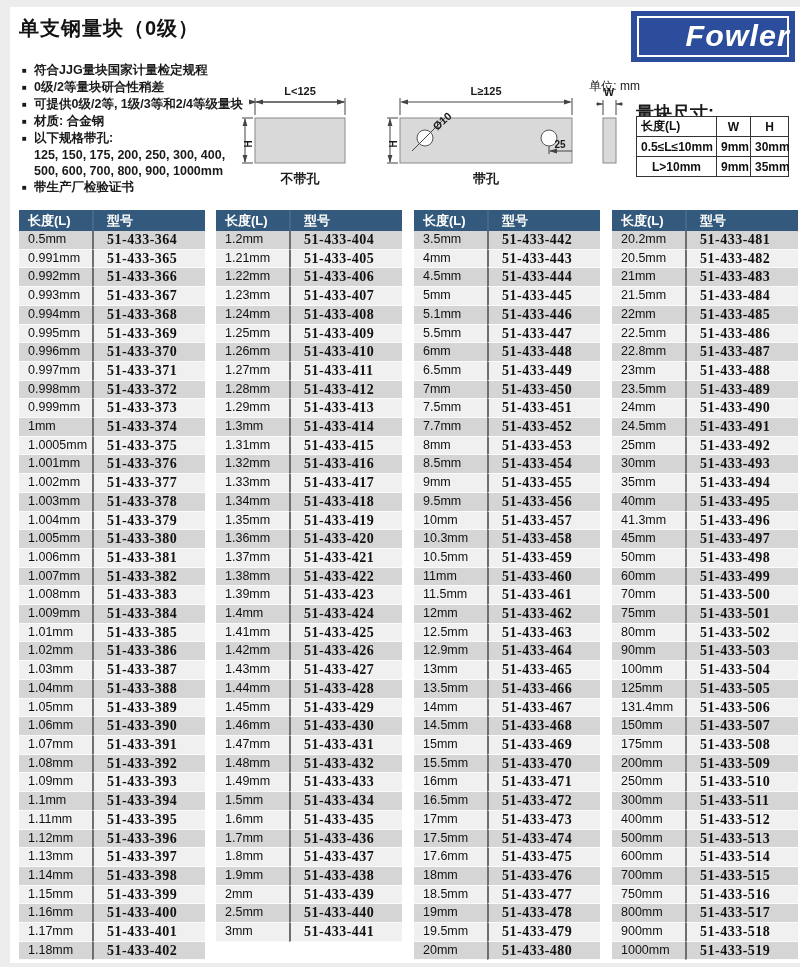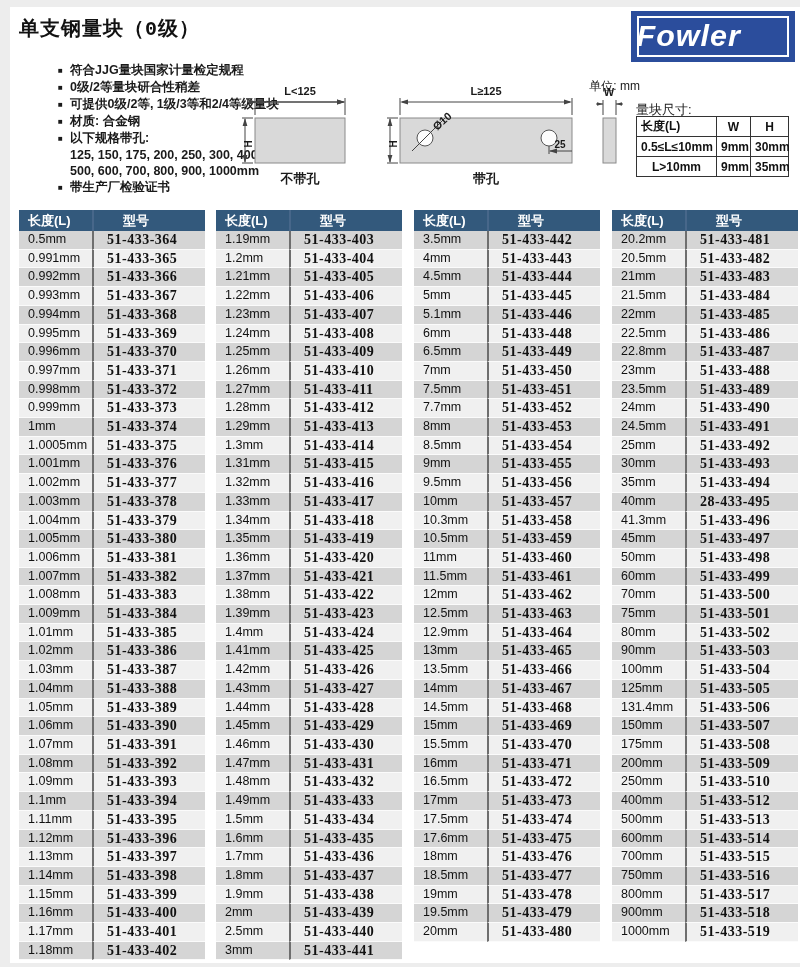--- a/index.html
+++ b/index.html
@@ -6,55 +6,55 @@
   body{
     width:800px;height:967px;position:relative;background:#ffffff;
     font-family:"Liberation Sans", sans-serif;color:#1a1a1a;overflow:hidden;
   }
   .edge-top{position:absolute;left:0;top:0;width:800px;height:7px;background:#ededed;}
   .edge-left{position:absolute;left:0;top:0;width:10px;height:967px;background:#ededed;}
   .edge-bottom{position:absolute;left:0;top:963px;width:800px;height:4px;background:#ededed;}
 
   .page-title{
     position:absolute;left:19px;top:15px;font-size:20px;font-weight:bold;
-    letter-spacing:1px;color:#111;font-family:Liberation Mono, monospace;
+    letter-spacing:1px;color:#111;
   }
 
   
   .logo{
     position:absolute;left:631px;top:11px;width:164px;height:51px;
     background:#2b4d9c;display:flex;align-items:center;justify-content:center;
   }
   .logo-inner{
     border:2px solid #ffffff;width:148px;height:37px;display:flex;
-    align-items:center;justify-content:flex-start;
+    align-items:center;justify-content:flex-end;
   }
   .logo-text{
     color:#ffffff;font-style:italic;font-weight:bold;font-size:29px;
     letter-spacing:1px;transform:scaleX(1.05);
   }
 
   
   .features{position:absolute;left:22px;top:62px;width:350px;list-style:none;margin:0;padding:0;}
-  .features li{font-size:12.5px;font-weight:bold;line-height:16px;color:#1a1a1a;white-space:nowrap;margin-left:36px;}
+  .features li{font-size:12.5px;font-weight:bold;line-height:16px;color:#1a1a1a;white-space:nowrap;}
   .features li .marker{display:inline-block;width:12px;font-size:8px;vertical-align:1px;}
   .features li.sub{padding-left:12px;}
 
   
   .unit-label{position:absolute;left:555px;top:78px;width:85px;text-align:right;
     font-size:12px;font-weight:normal;}
 
   
   .diagram{position:absolute;left:240px;top:78px;}
   .diagram text{font-family:"Liberation Sans", sans-serif;fill:#1a1a1a;}
   .dim-line{stroke:#444;stroke-width:1;}
   .blk{fill:#d9d9d9;stroke:#8a8a8a;stroke-width:1;}
 
   
-  .size-title{position:absolute;left:636px;top:101px;font-size:13px;font-weight:normal;}
+  .size-title{position:absolute;left:636px;top:101px;font-size:18px;font-weight:bold;}
   .size-table{
     position:absolute;left:636px;top:116px;width:152px;border-collapse:collapse;
     background:#fff;table-layout:fixed;
   }
   .size-table th,.size-table td{
     border:1px solid #333;font-size:12px;font-weight:bold;height:17px;
     padding:1px 4px;color:#111;
   }
   .size-table th:first-child,.size-table td:first-child{text-align:left;}
   .size-table th,.size-table td{text-align:center;}
@@ -65,21 +65,21 @@
   .block-table{
     position:absolute;top:210px;width:186px;border-collapse:separate;border-spacing:0;
     table-layout:fixed;
   }
   .t0{left:19px;} .t1{left:216px;} .t2{left:414px;} .t3{left:612px;}
   .block-table col.cl{width:73px;}
   .block-table th{
     background:#33597c;color:#ffffff;font-size:13px;font-weight:bold;text-align:left;
     height:21px;padding:0 0 0 9px;
   }
-  .block-table th.model{border-left:2px solid #47678a;padding-left:29px;}
+  .block-table th.model{border-left:2px solid #47678a;padding-left:13px;}
   .block-table td{
     font-size:12.5px;height:17.7px;line-height:17.7px;padding:0 0 0 9px;
     border-bottom:1px solid #fbfbfb;color:#111;white-space:nowrap;overflow:hidden;
   }
   .block-table td.model{
     font-family:"Liberation Serif", serif;font-weight:bold;font-size:14px;
     letter-spacing:0.5px;border-left:2px solid #6e6e6e;padding-left:13px;
   }
   .block-table tbody tr:nth-child(odd) td{background:#d5d5d5;}
   .block-table tbody tr:nth-child(even) td{background:#f0f0f0;}
@@ -373,24 +373,20 @@
       <col>
     </colgroup>
   <thead>
       <tr>
     <th>长度(L)</th>
     <th class="model">型号</th>
   </tr>
     </thead>
   <tbody>
       <tr>
-        <td class="len">1.19mm</td>
-        <td class="model">51-433-403</td>
-      </tr>
-      <tr>
         <td class="len">1.2mm</td>
         <td class="model">51-433-404</td>
       </tr>
       <tr>
         <td class="len">1.21mm</td>
         <td class="model">51-433-405</td>
       </tr>
       <tr>
         <td class="len">1.22mm</td>
         <td class="model">51-433-406</td>
@@ -564,20 +560,24 @@
       </tr>
       <tr>
         <td class="len">5mm</td>
         <td class="model">51-433-445</td>
       </tr>
       <tr>
         <td class="len">5.1mm</td>
         <td class="model">51-433-446</td>
       </tr>
       <tr>
+        <td class="len">5.5mm</td>
+        <td class="model">51-433-447</td>
+      </tr>
+      <tr>
         <td class="len">6mm</td>
         <td class="model">51-433-448</td>
       </tr>
       <tr>
         <td class="len">6.5mm</td>
         <td class="model">51-433-449</td>
       </tr>
       <tr>
         <td class="len">7mm</td>
         <td class="model">51-433-450</td>
@@ -768,21 +768,21 @@
       <tr>
         <td class="len">30mm</td>
         <td class="model">51-433-493</td>
       </tr>
       <tr>
         <td class="len">35mm</td>
         <td class="model">51-433-494</td>
       </tr>
       <tr>
         <td class="len">40mm</td>
-        <td class="model">28-433-495</td>
+        <td class="model">51-433-495</td>
       </tr>
       <tr>
         <td class="len">41.3mm</td>
         <td class="model">51-433-496</td>
       </tr>
       <tr>
         <td class="len">45mm</td>
         <td class="model">51-433-497</td>
       </tr>
       <tr>
@@ -831,20 +831,24 @@
       </tr>
       <tr>
         <td class="len">200mm</td>
         <td class="model">51-433-509</td>
       </tr>
       <tr>
         <td class="len">250mm</td>
         <td class="model">51-433-510</td>
       </tr>
       <tr>
+        <td class="len">300mm</td>
+        <td class="model">51-433-511</td>
+      </tr>
+      <tr>
         <td class="len">400mm</td>
         <td class="model">51-433-512</td>
       </tr>
       <tr>
         <td class="len">500mm</td>
         <td class="model">51-433-513</td>
       </tr>
       <tr>
         <td class="len">600mm</td>
         <td class="model">51-433-514</td>

